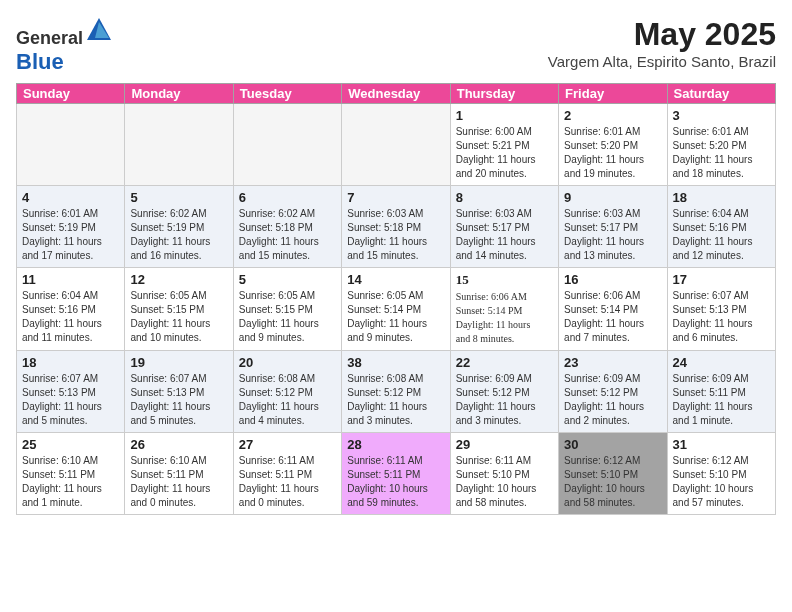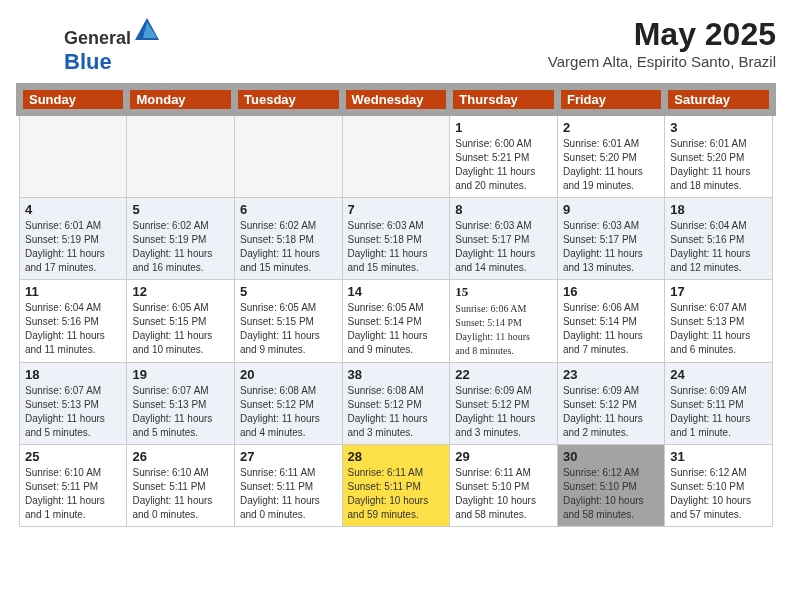--- a/index.html
+++ b/index.html
@@ -12,21 +12,20 @@
     }
     .header {
       display: flex;
       justify-content: space-between;
       align-items: flex-start;
       margin-bottom: 4px;
     }
     .logo {
       display: flex;
       align-items: center;
-      margin-left: 48px;
     }
     .logo-icon {
       width: 28px;
       height: 28px;
       margin-left: 2px;
     }
     .title-block {
       text-align: right;
     }
     .month-title {
@@ -37,27 +36,27 @@
     .location-title {
       font-size: 15px;
       color: #444;
     }
     .calendar {
       width: 100%;
       border-collapse: collapse;
       margin-top: 8px;
     }
     .calendar th {
-      background: #c2410c;
+      background: #ec4899;
       color: #fff;
       text-align: left;
       padding: 2px 6px;
       font-size: 13px;
       font-weight: bold;
-      border: 7px solid #a3a3a3;
+      border: 1px solid #a3a3a3;
     }
     .calendar td {
       vertical-align: top;
       border: 1px solid #ccc;
       padding: 4px 5px;
       width: 108px;
       min-height: 80px;
       background: #fff;
       font-size: 10.5px;
       color: #333;
@@ -307,21 +306,21 @@
 Daylight: 11 hours
 and 0 minutes.</div>
         </td>
         <td style="background: rgb(255, 255, 255);">
           <div class="day-num">27</div>
           <div class="day-info" style="white-space: pre-line;">Sunrise: 6:11 AM
 Sunset: 5:11 PM
 Daylight: 11 hours
 and 0 minutes.</div>
         </td>
-        <td style="background: #fde047;">
+        <td style="background: #f0abfc;">
           <div class="day-num">28</div>
           <div class="day-info" style="white-space: pre-line;">Sunrise: 6:11 AM
 Sunset: 5:11 PM
 Daylight: 10 hours
 and 59 minutes.</div>
         </td>
         <td style="background: rgb(255, 255, 255);">
           <div class="day-num">29</div>
           <div class="day-info" style="white-space: pre-line;">Sunrise: 6:11 AM
 Sunset: 5:10 PM

